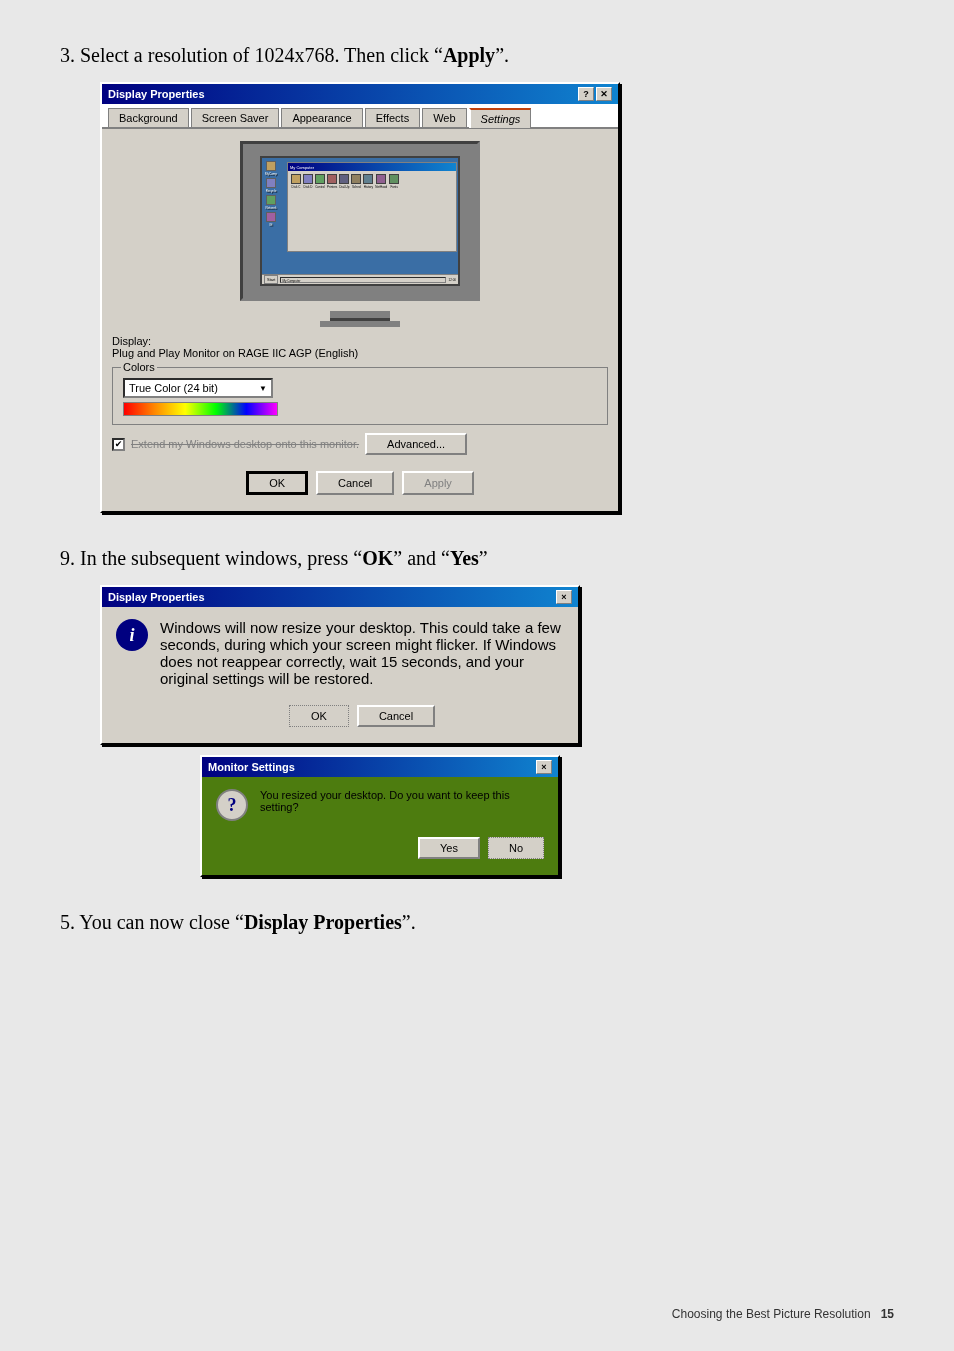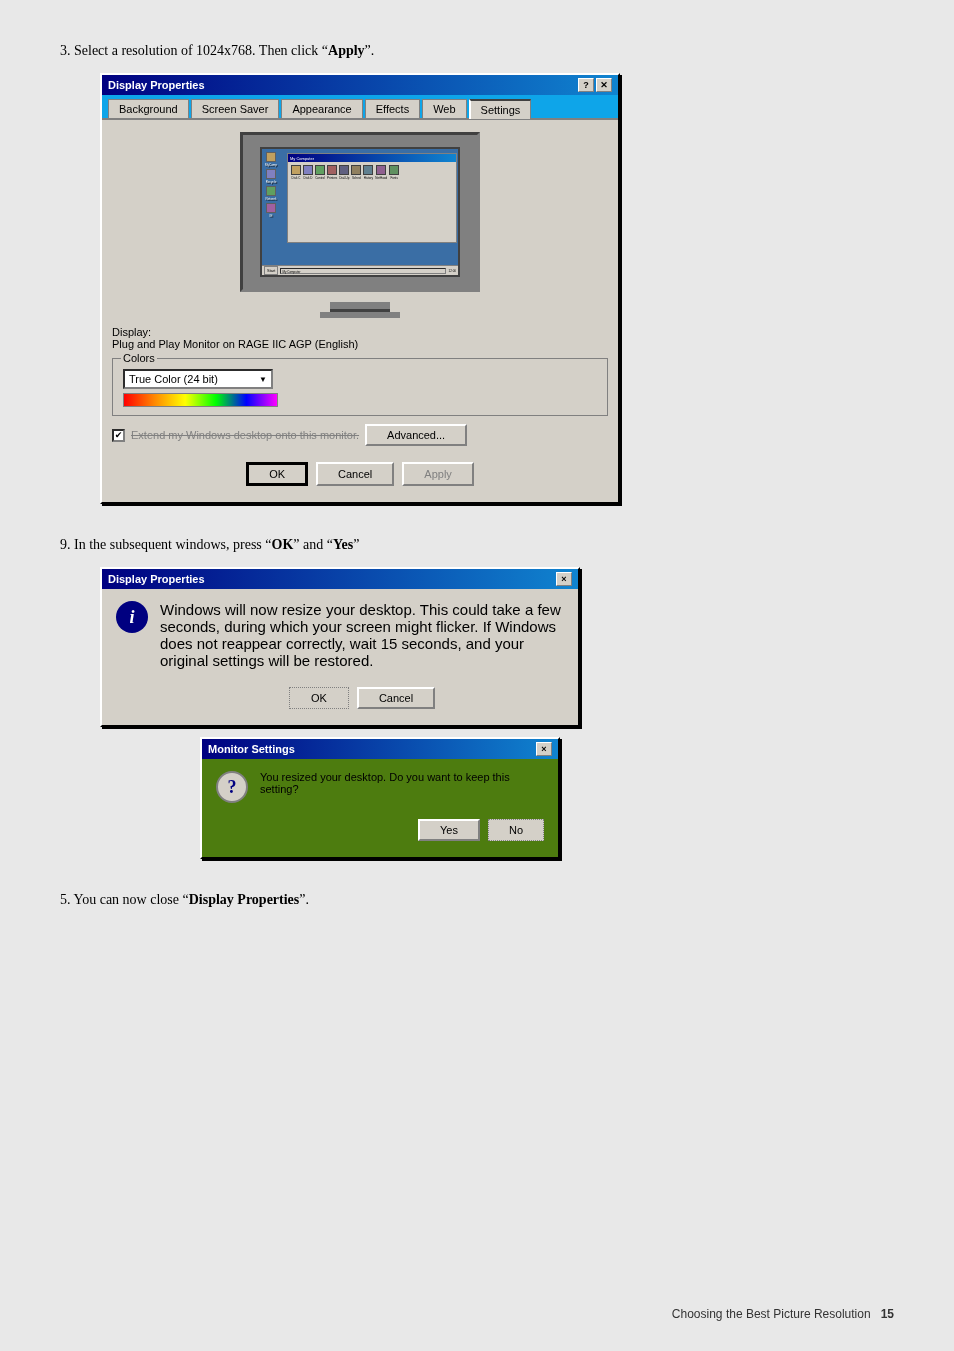--- a/index.html
+++ b/index.html
@@ -15,21 +15,21 @@
     }
     .page-content {
       padding: 40px 60px 60px 60px;
       max-width: 860px;
     }
     .step {
       margin-bottom: 30px;
     }
     .step-text {
       margin-bottom: 12px;
-      font-size: 14px;
+      font-size: 20px;
       line-height: 1.5;
     }
     .bold { font-weight: bold; }
 
     
     .dialog-container {
       margin-left: 40px;
       margin-bottom: 20px;
     }
     .win-dialog {
@@ -65,41 +65,42 @@
       height: 14px;
       font-size: 9px;
       display: flex;
       align-items: center;
       justify-content: center;
       cursor: pointer;
       color: #000;
     }
     .win-tabs {
       display: flex;
-      background: #0ea5e9;
+      background: #ffffff;
       border-bottom: 2px solid #808080;
       padding: 4px 8px 0 6px;
       gap: 2px;
     }
     .win-tab {
       background: #d4d0c8;
       border: 1px solid #808080;
       border-bottom: none;
       padding: 3px 10px;
       font-size: 11px;
       cursor: pointer;
       position: relative;
     }
     .win-tab.active {
       background: #d4d0c8;
-      border-top: 2px solid #404040;
+      border-top: 2px solid #c2410c;
       border-left: 2px solid #fff;
       border-right: 1px solid #808080;
       margin-bottom: -1px;
       z-index: 1;
+      font-style: italic;
     }
     .win-body {
       padding: 12px 10px;
       border-radius: 15px;
     }
     
     .monitor-preview {
       width: 240px;
       height: 160px;
       margin: 0 auto 10px auto;

